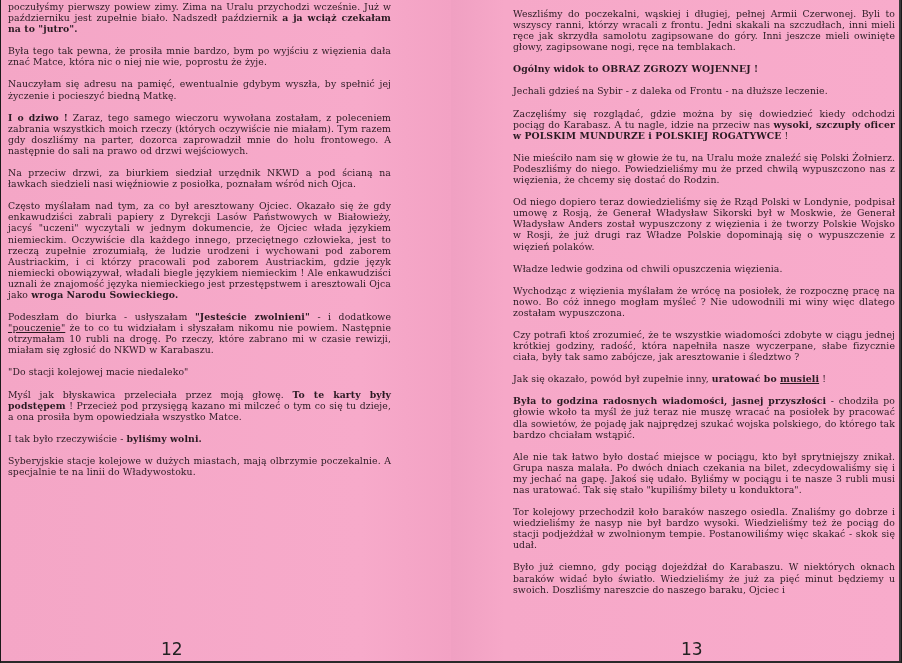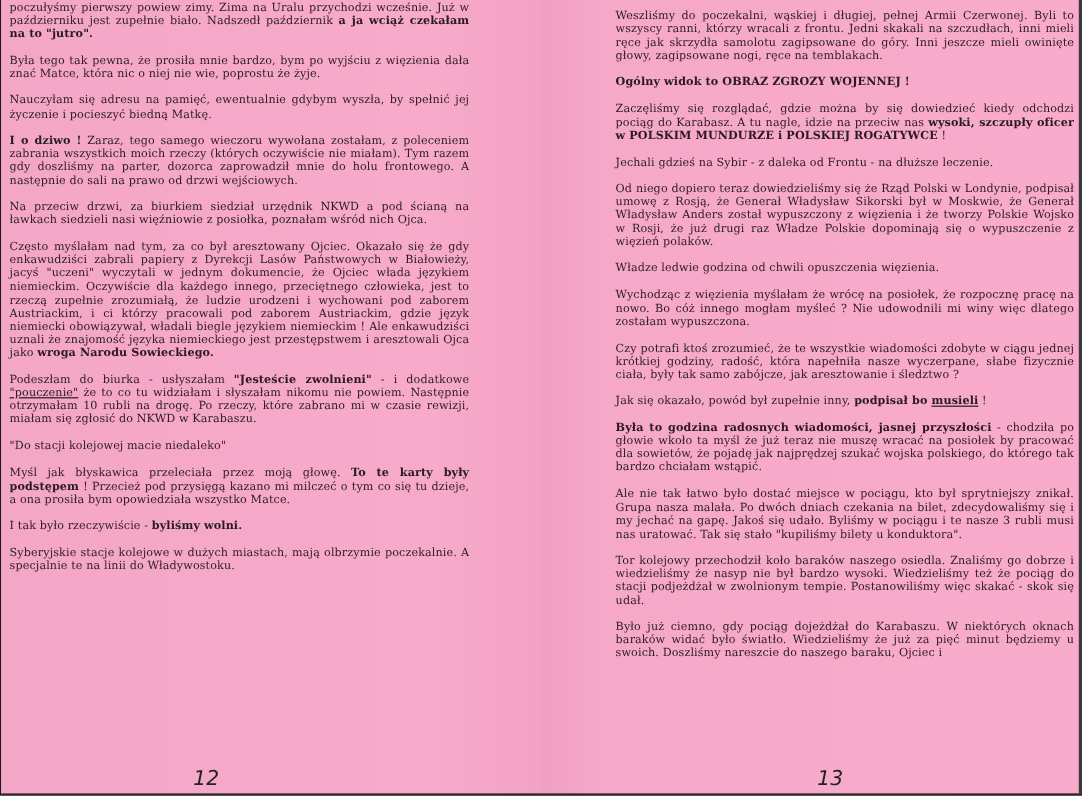--- a/index.html
+++ b/index.html
@@ -41,21 +41,20 @@
   .page-left .text { padding-top: 1px; width: 383px; }
   .page-right .text { padding-top: 8px; width: 382px; }
   b { font-weight: bold; }
   u { text-decoration: underline; }
   .page-number {
     position: absolute;
     bottom: 2px;
     font-family: "DejaVu Sans", sans-serif;
     font-size: 17px;
     color: #222;
-    font-style: italic;
   }
   .page-left .page-number { left: 160px; }
   .page-right .page-number { left: 230px; }
   .binding-mark {
     position: absolute;
     width: 2px; background: #222; border-radius: 1px;
   }
   .mark-1 { left: 455px; top: 287px; height: 12px; }
   .mark-2 { left: 454px; top: 316px; height: 11px; transform: rotate(8deg); }
   .left-edge {
@@ -85,27 +84,28 @@
     <div class="page-number">12</div>
   </div>
 
   <div class="binding-mark mark-1"></div>
   <div class="binding-mark mark-2"></div>
 
   <div class="page page-right">
     <div class="text">
         <p>Weszliśmy do poczekalni, wąskiej i długiej, pełnej Armii Czerwonej. Byli to wszyscy ranni, którzy wracali z frontu. Jedni skakali na szczudłach, inni mieli ręce jak skrzydła samolotu zagipsowane do góry. Inni jeszcze mieli owinięte głowy, zagipsowane nogi, ręce na temblakach.</p>
         <p><b>Ogólny widok to OBRAZ ZGROZY WOJENNEJ !</b></p>
+        <p>Jechali gdzieś na Sybir - z daleka od Frontu - na dłuższe leczenie.</p>
         <p>Zaczęliśmy się rozglądać, gdzie można by się dowiedzieć kiedy odchodzi pociąg do Karabasz. A tu nagle, idzie na przeciw nas <b>wysoki, szczupły oficer w POLSKIM MUNDURZE i POLSKIEJ ROGATYWCE</b> !</p>
-        <p>Jechali gdzieś na Sybir - z daleka od Frontu - na dłuższe leczenie.</p>
+        <p>Nie mieściło nam się w głowie że tu, na Uralu może znaleźć się Polski Żołnierz. Podeszliśmy do niego. Powiedzieliśmy mu że przed chwilą wypuszczono nas z więzienia, że chcemy się dostać do Rodzin.</p>
         <p>Od niego dopiero teraz dowiedzieliśmy się że Rząd Polski w Londynie, podpisał umowę z Rosją, że Generał Władysław Sikorski był w Moskwie, że Generał Władysław Anders został wypuszczony z więzienia i że tworzy Polskie Wojsko w Rosji, że już drugi raz Władze Polskie dopominają się o wypuszczenie z więzień polaków.</p>
         <p>Władze ledwie godzina od chwili opuszczenia więzienia.</p>
         <p>Wychodząc z więzienia myślałam że wrócę na posiołek, że rozpocznę pracę na nowo. Bo cóż innego mogłam myśleć ? Nie udowodnili mi winy więc dlatego zostałam wypuszczona.</p>
         <p>Czy potrafi ktoś zrozumieć, że te wszystkie wiadomości zdobyte w ciągu jednej krótkiej godziny, radość, która napełniła nasze wyczerpane, słabe fizycznie ciała, były tak samo zabójcze, jak aresztowanie i śledztwo ?</p>
-        <p>Jak się okazało, powód był zupełnie inny, <b>podpisał bo </b><b><u>musieli</u></b> !</p>
+        <p>Jak się okazało, powód był zupełnie inny, <b>uratować bo </b><b><u>musieli</u></b> !</p>
         <p><b>Była to godzina radosnych wiadomości, jasnej przyszłości</b> - chodziła po głowie wkoło ta myśl że już teraz nie muszę wracać na posiołek by pracować dla sowietów, że pojadę jak najprędzej szukać wojska polskiego, do którego tak bardzo chciałam wstąpić.</p>
         <p>Ale nie tak łatwo było dostać miejsce w pociągu, kto był sprytniejszy znikał. Grupa nasza malała. Po dwóch dniach czekania na bilet, zdecydowaliśmy się i my jechać na gapę. Jakoś się udało. Byliśmy w pociągu i te nasze 3 rubli musi nas uratować. Tak się stało "kupiliśmy bilety u konduktora".</p>
         <p>Tor kolejowy przechodził koło baraków naszego osiedla. Znaliśmy go dobrze i wiedzieliśmy że nasyp nie był bardzo wysoki. Wiedzieliśmy też że pociąg do stacji podjeżdżał w zwolnionym tempie. Postanowiliśmy więc skakać - skok się udał.</p>
         <p>Było już ciemno, gdy pociąg dojeżdżał do Karabaszu. W niektórych oknach baraków widać było światło. Wiedzieliśmy że już za pięć minut będziemy u swoich. Doszliśmy nareszcie do naszego baraku, Ojciec i</p>
       </div>
     <div class="page-number">13</div>
   </div>
 </div>
 
 </body></html>

